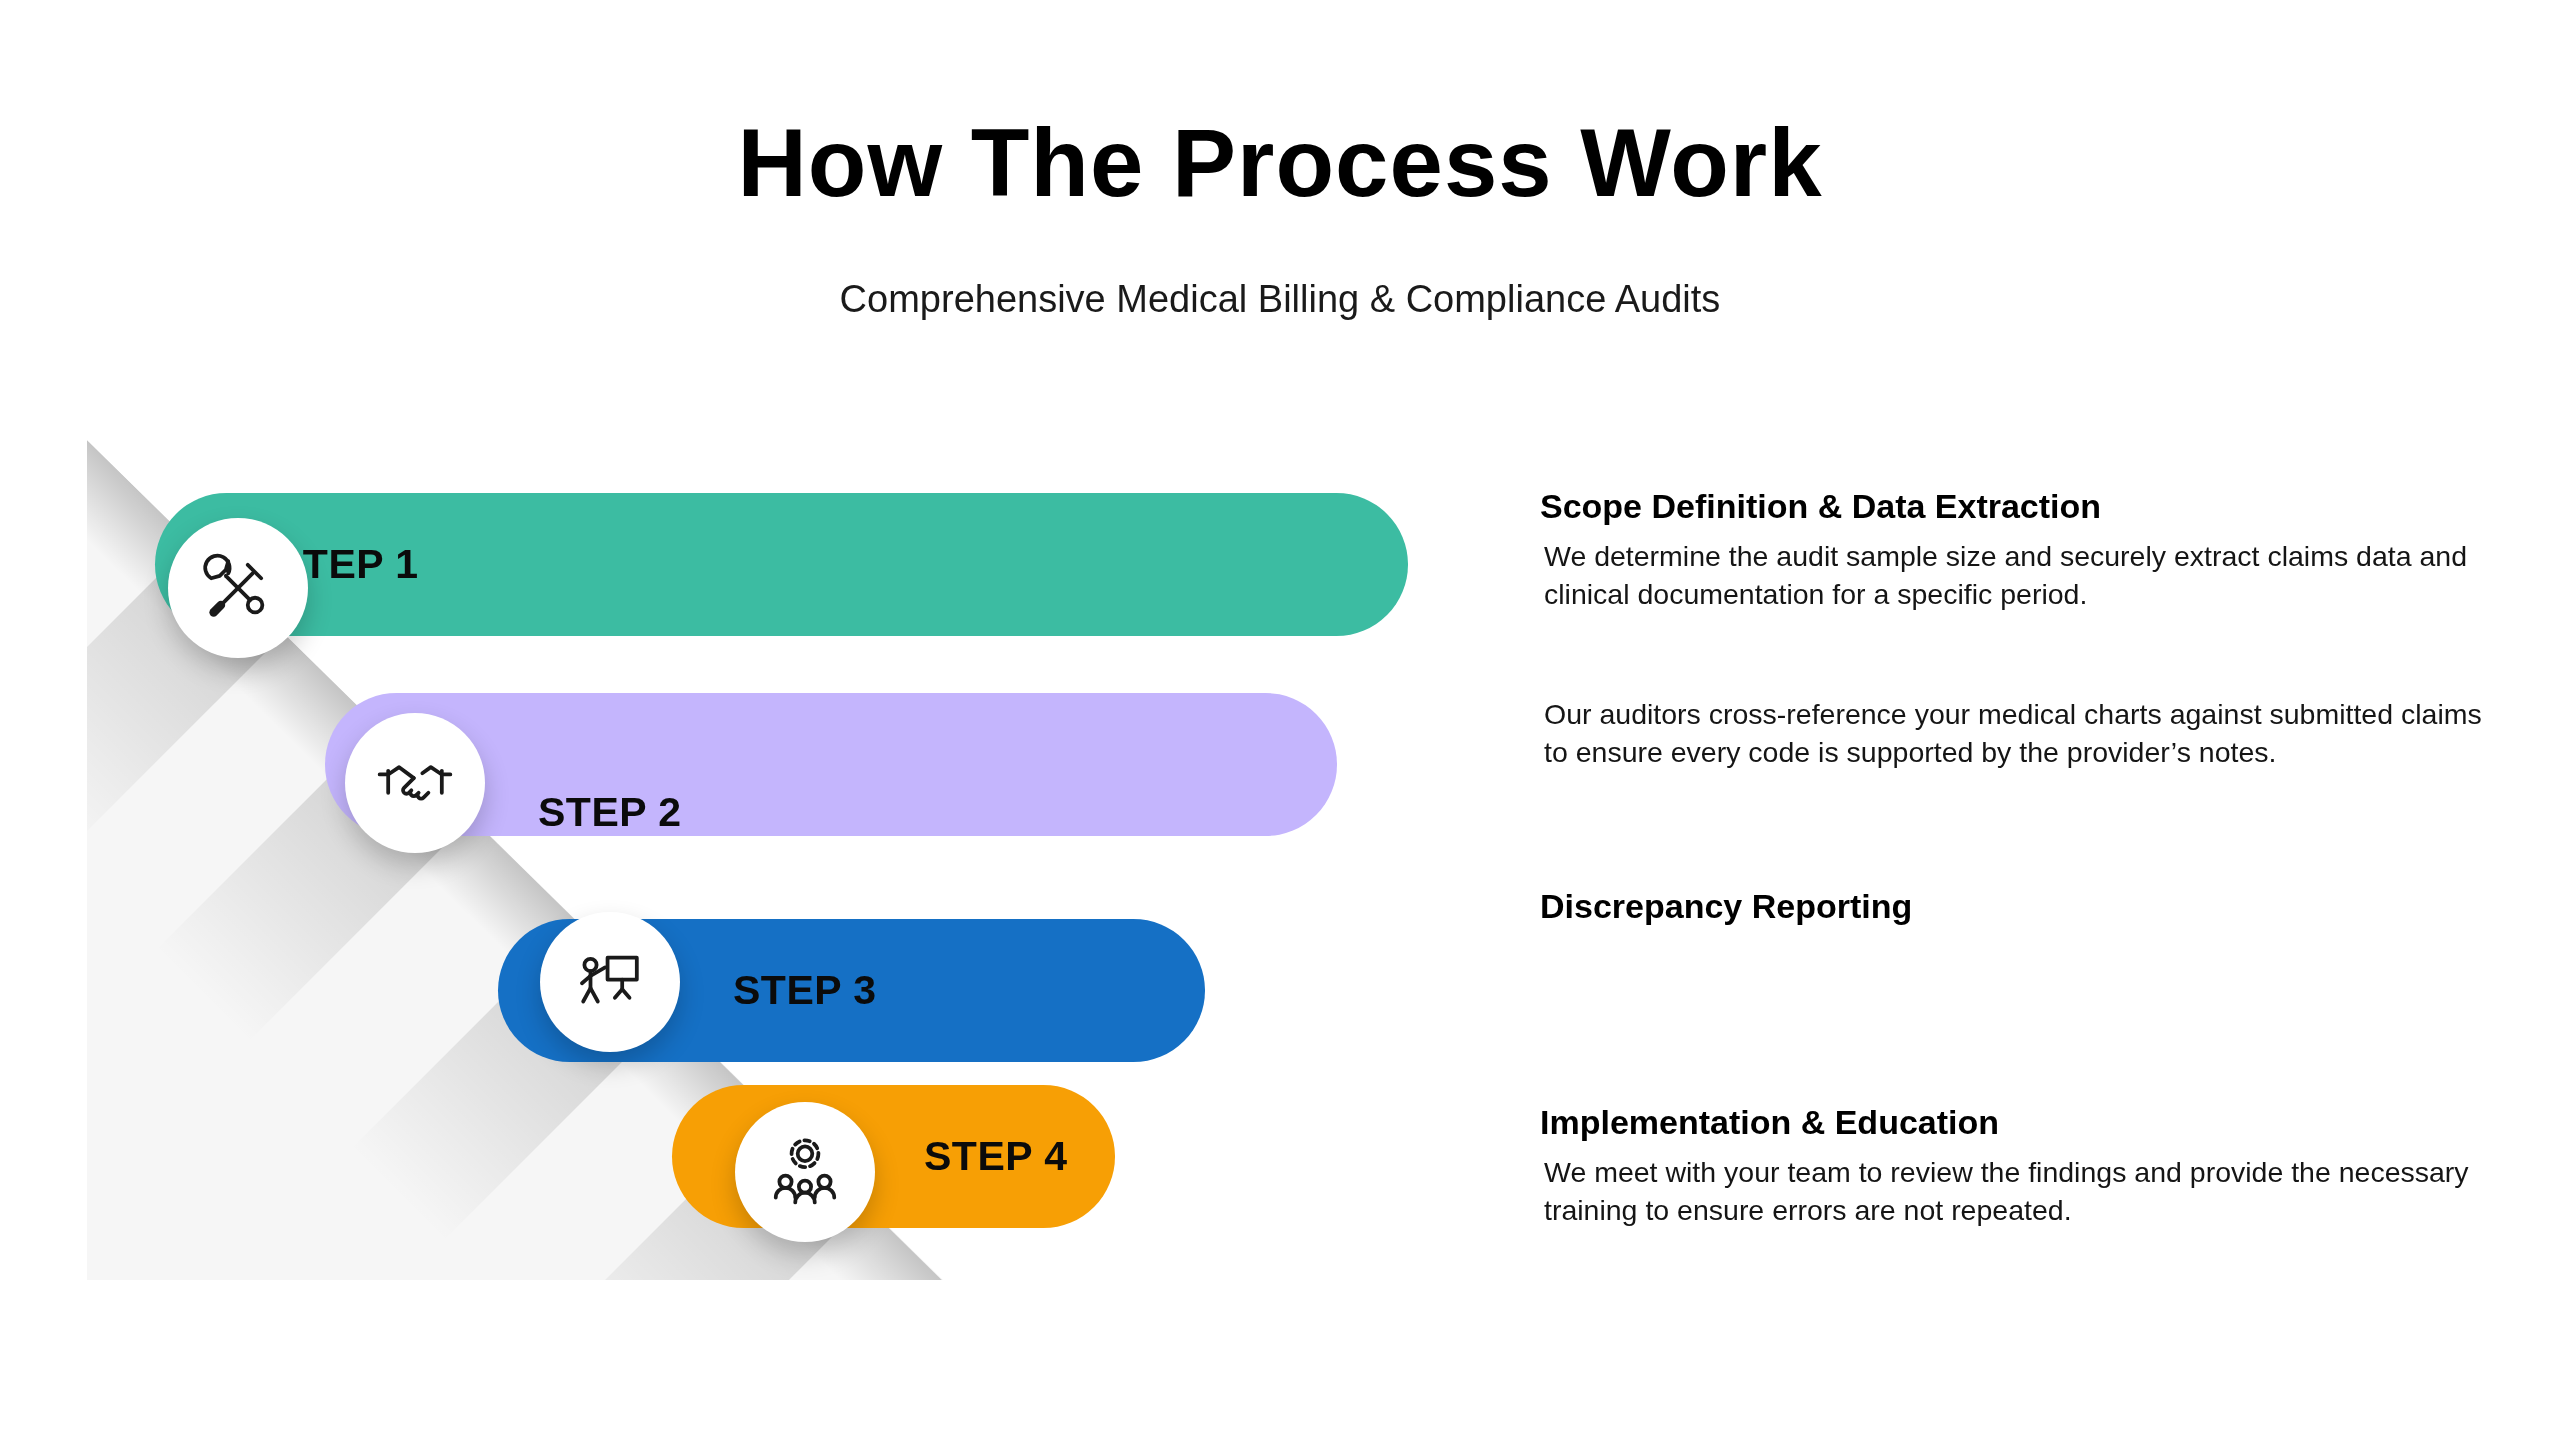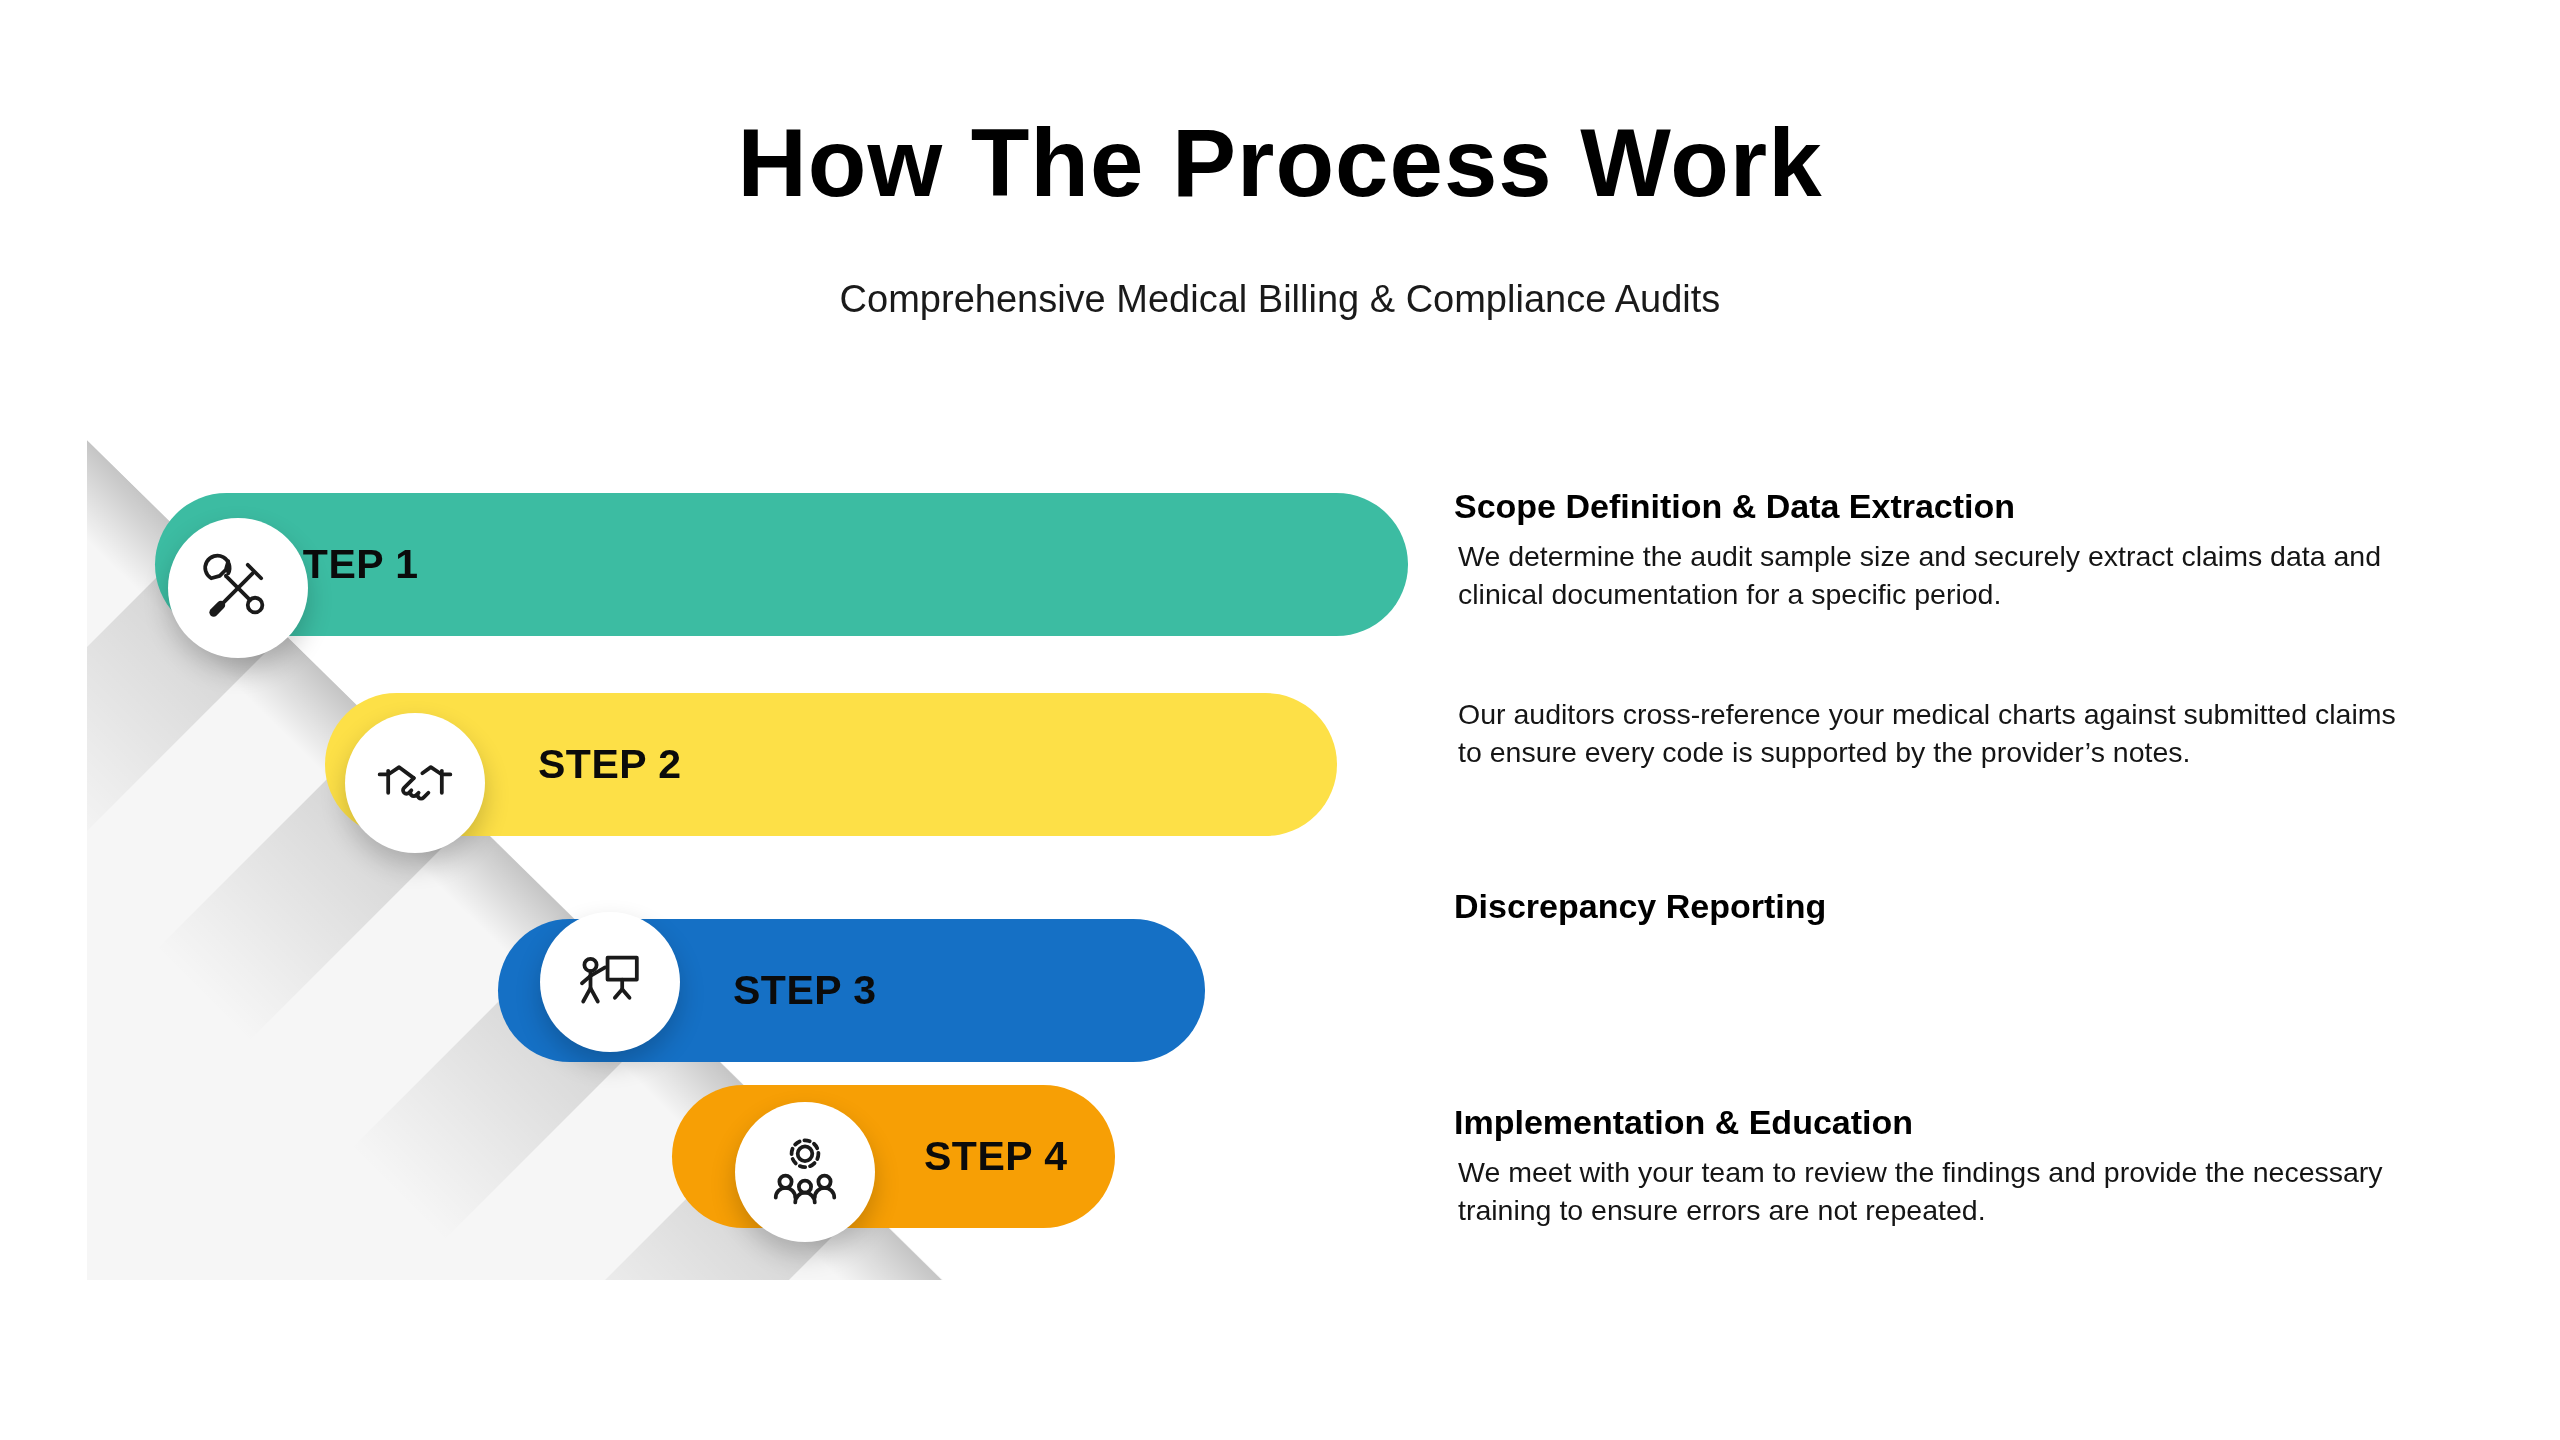--- a/index.html
+++ b/index.html
@@ -59,21 +59,21 @@
     background:#ffffff; box-shadow:0 12px 26px rgba(0,0,0,0.20);
     display:flex; align-items:center; justify-content:center; z-index:3;
   }
   .c1 { left:168px; top:518px;  }
   .c2 { left:345px; top:713px;  }
   .c3 { left:540px; top:912px;  }
   .c4 { left:735px; top:1102px; }
   .step-circle svg { width:78px; height:78px; }
 
   
-  .info { position:absolute; left:1454px; width:975px; }
+  .info { position:absolute; left:1540px; width:975px; }
   .info h3 { font-size:34px; font-weight:700; color:#000; margin:0 0 12px 0; }
   .info p  { font-size:28.5px; color:#151515; line-height:1.33; margin:4px; }
   .i1 { top:487px;  }
   .i2 { top:692px;  }
   .i3 { top:887px;  }
   .i4 { top:1103px; }
 
   .icon-stroke { fill:none; stroke:#1a1a1a; stroke-width:3.1; stroke-linecap:round; stroke-linejoin:round; }
 </style>
 </head>
@@ -88,21 +88,21 @@
     <div class="band"></div>
     <div class="streak streak-1"></div>
     <div class="streak streak-2"></div>
     <div class="streak streak-3"></div>
     <div class="streak streak-4"></div>
   </div>
 
   <div class="bar bar-1" style="background: rgb(60, 188, 162);">
     <span class="label">STEP 1</span>
   </div>
-  <div class="bar bar-2" style="background: #fde047;">
+  <div class="bar bar-2" style="background: #c4b5fd; align-items: flex-end;">
     <span class="label">STEP 2</span>
   </div>
   <div class="bar bar-3" style="background: rgb(21, 112, 197);">
     <span class="label">STEP 3</span>
   </div>
   <div class="bar bar-4" style="background: rgb(247, 159, 5);">
     <span class="label">STEP 4</span>
   </div>
 
   <div class="step-circle c1">

